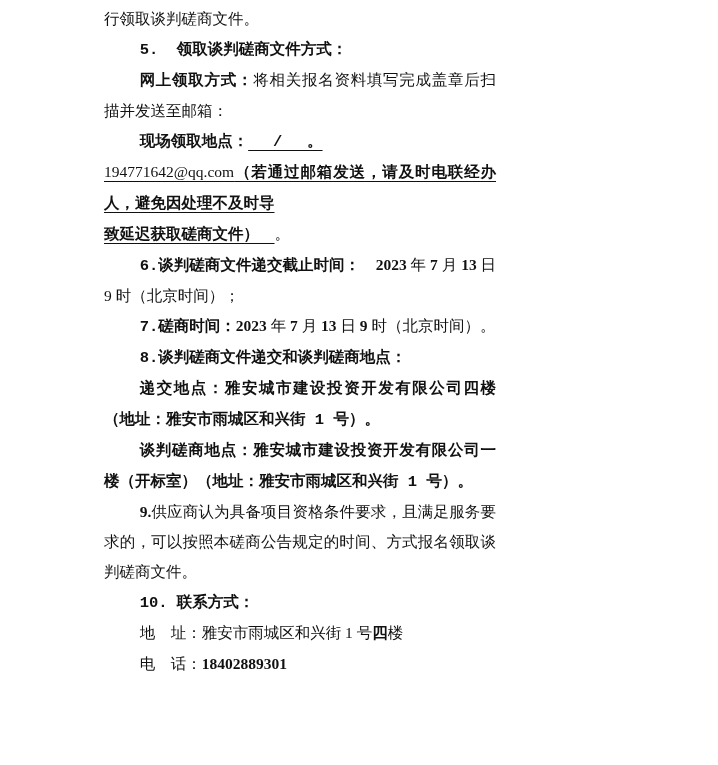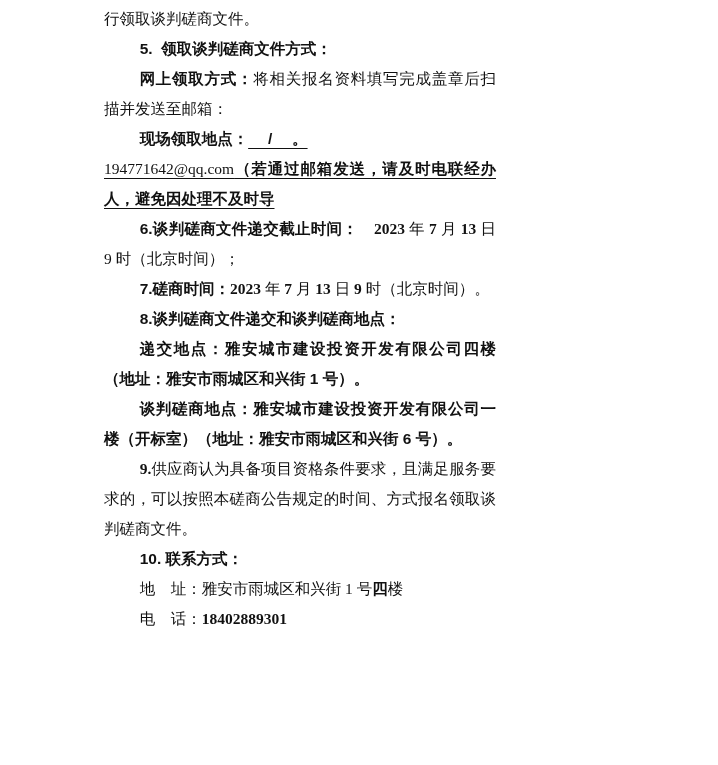--- a/index.html
+++ b/index.html
@@ -25,21 +25,21 @@
     font-size: 15.5px;
     line-height: 30px;
     text-align: justify;
     word-break: break-all;
   }
   .ind  { text-indent: 2.3em; }
   .ind2 { text-indent: 2.8em; }
   .semi  { line-height: 29px; }
   .tight { line-height: 22px; margin: 2px 0 5px 0; }
   
-  .b  { font-family: Liberation Sans, sans-serif; font-weight: 700; }   
+  .b  { font-family: Liberation Mono, monospace; font-weight: 700; }   
   .r  { font-family: "Liberation Serif", serif; font-weight: 400; }       
   .bn { font-family: "Liberation Serif", serif; font-weight: 700; margin-top: 11px; }       
   .u  { text-decoration: underline; text-decoration-thickness: 1.2px; text-underline-offset: 3.5px; text-decoration-color: #111; }
 </style>
 </head>
 <body>
 
 <div class="page">
 
   <p class="para">
@@ -55,39 +55,42 @@
   </p>
 
   <p class="para ind">
     <span class="b">现场领取地点：</span><span class="b u">　 / 　。</span>
   </p>
 
   <p class="para">
     <span class="r u">194771642@qq.com</span><span class="b u">（若通过邮箱发送，请及时电联经办人，避免因处理不及时导</span>
   </p>
 
+  <p class="para">
+    <span class="b u">致延迟获取磋商文件）　</span><span class="r">。</span>
+  </p>
 
   <p class="para ind">
     <span class="b">6.谈判磋商文件递交截止时间：</span><span class="r">　</span><span class="bn">2023</span><span class="r"> 年 </span><span class="bn">7</span><span class="r"> 月 </span><span class="bn">13</span><span class="r"> 日 9 时（北京时间）；</span>
   </p>
 
   <p class="para ind">
     <span class="b">7.磋商时间：</span><span class="bn">2023</span><span class="r"> 年 </span><span class="bn">7</span><span class="r"> 月 </span><span class="bn">13</span><span class="r"> 日 </span><span class="bn">9</span><span class="r"> 时（北京时间）。</span>
   </p>
 
   <p class="para ind">
     <span class="b">8.谈判磋商文件递交和谈判磋商地点：</span>
   </p>
 
   <p class="para ind semi">
     <span class="b">递交地点：雅安城市建设投资开发有限公司四楼（地址：雅安市雨城区和兴街 1 号）。</span>
   </p>
 
   <p class="para ind tight">
-    <span class="b">谈判磋商地点：雅安城市建设投资开发有限公司一楼（开标室）（地址：雅安市雨城区和兴街 6 号）。</span>
+    <span class="b">谈判磋商地点：雅安城市建设投资开发有限公司一楼（开标室）（地址：雅安市雨城区和兴街 1 号）。</span>
   </p>
 
   <p class="para ind">
     <span class="bn">9.</span><span class="r">供应商认为具备项目资格条件要求，且满足服务要求的，可以按照本磋商公告规定的时间、方式报名领取谈判磋商文件。</span>
   </p>
 
 
   <p class="para ind">
     <span class="b">10.&nbsp;联系方式：</span>
   </p>

